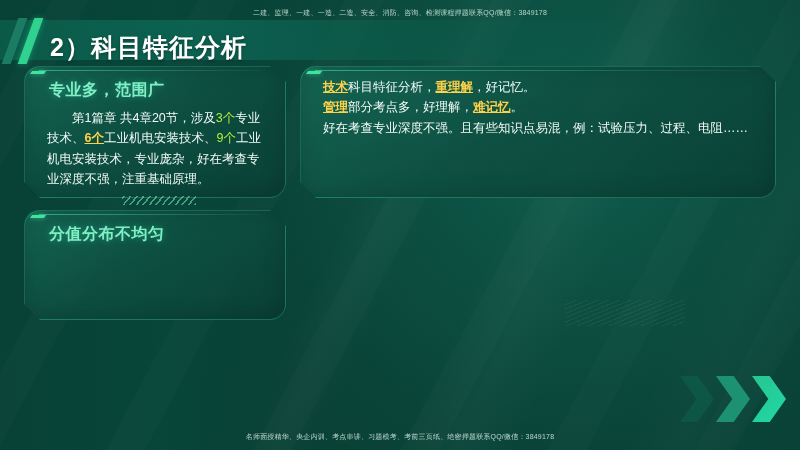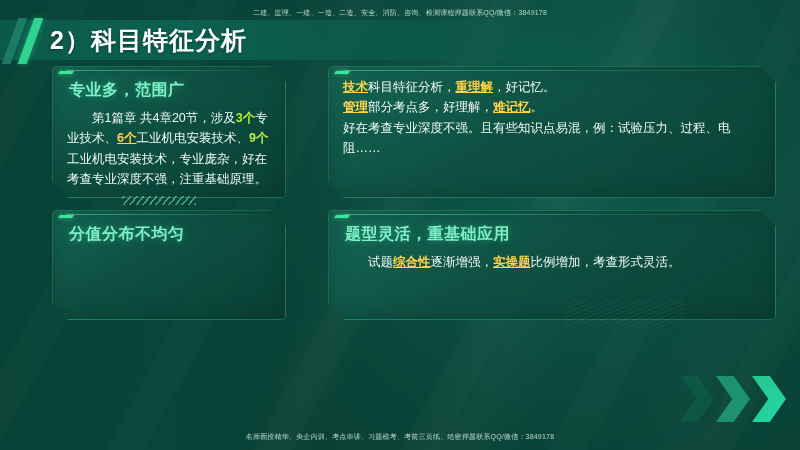--- a/index.html
+++ b/index.html
@@ -66,21 +66,21 @@
   .marquee.bottom { bottom: 8px; color: #d6ece3; }
 
   
   .title-bar {
     position: absolute;
     left: 0;
     top: 20px;
     width: 640px;
     height: 40px;
     display: flex;
-    align-items: center;
+    align-items: flex-end;
     background: linear-gradient(90deg, #0b5a49 0%, #0c6151 30%, rgba(12,92,76,0.45) 72%, rgba(12,92,76,0.0) 100%);
   }
   .slashes {
     position: relative;
     width: 48px;
     height: 40px;
     flex: 0 0 48px;
   }
   .slash {
     position: absolute;
@@ -107,28 +107,27 @@
     left: 24px;
     top: 66px;
     width: 752px;
     display: grid;
     grid-template-columns: 262px 1fr;
     grid-template-rows: 132px 110px;
     gap: 12px 14px;
   }
   .card {
     position: relative;
-    padding: 10px 14px 10px 14px;
+    padding: 10px 14px 10px 22px;
     background: linear-gradient(150deg, rgba(22,104,86,0.92) 0%, rgba(14,80,66,0.90) 45%, rgba(10,63,52,0.88) 100%);
     border: 1px solid rgba(60,190,150,0.30);
-    border-radius: 5px;
+    border-radius: 16px;
     
     clip-path: polygon(0 0, calc(100% - 16px) 0, 100% 16px, 100% 100%, 16px 100%, 0 calc(100% - 16px));
     box-shadow: inset 0 0 22px rgba(0,0,0,0.18);
-    margin-left: 28px;
   }
   
   .card::before {
     content: "";
     position: absolute;
     left: 6px;
     top: 4px;
     width: 14px;
     height: 3px;
     background: #3fe39a;
@@ -154,21 +153,21 @@
     text-shadow: 0 0 7px rgba(60,220,165,0.45);
   }
   .card-body {
     font-size: 12.5px;
     line-height: 1.62;
     color: #f2fbf7;
     text-indent: 2em;
   }
   .card-body.noindent { text-indent: 0; }
   .hl-gold { color: #ffd24a; font-weight: 700; text-decoration: underline; }
-  .hl-lime { color: #b6f03c; font-weight: 700; }
+  .hl-lime { color: #b6f03c; font-weight: 400; }
 
   
   .hatch {
     position: absolute;
     left: 122px;
     top: 196px;
     width: 74px;
     height: 9px;
     background: repeating-linear-gradient(
       -50deg,
@@ -242,24 +241,20 @@
     </div>
 
     <div class="card">
       <div class="card-body noindent"><span class="hl-gold">技术</span><span>科目特征分析，</span><span class="hl-gold">重理解</span><span>，好记忆。</span><br><span class="hl-gold">管理</span><span>部分考点多，好理解，</span><span class="hl-gold">难记忆</span><span>。</span><br><span>好在考查专业深度不强。且有些知识点易混，例：试验压力、过程、电阻……</span></div>
     </div>
 
     <div class="card">
       <div class="card-title">分值分布不均匀</div>
     </div>
 
-    <div class="card">
-      <div class="card-title">题型灵活，重基础应用</div>
-      <div class="card-body"><span>试题</span><span class="hl-gold">综合性</span><span>逐渐增强，</span><span class="hl-gold">实操题</span><span>比例增加，考查形式灵活。</span></div>
-    </div>
 
   </div>
 
   <div class="hatch"></div>
   <div class="watermark"></div>
 
   <div class="chevrons">
     <div class="chev c1"></div>
     <div class="chev c2"></div>
     <div class="chev c3"></div>

